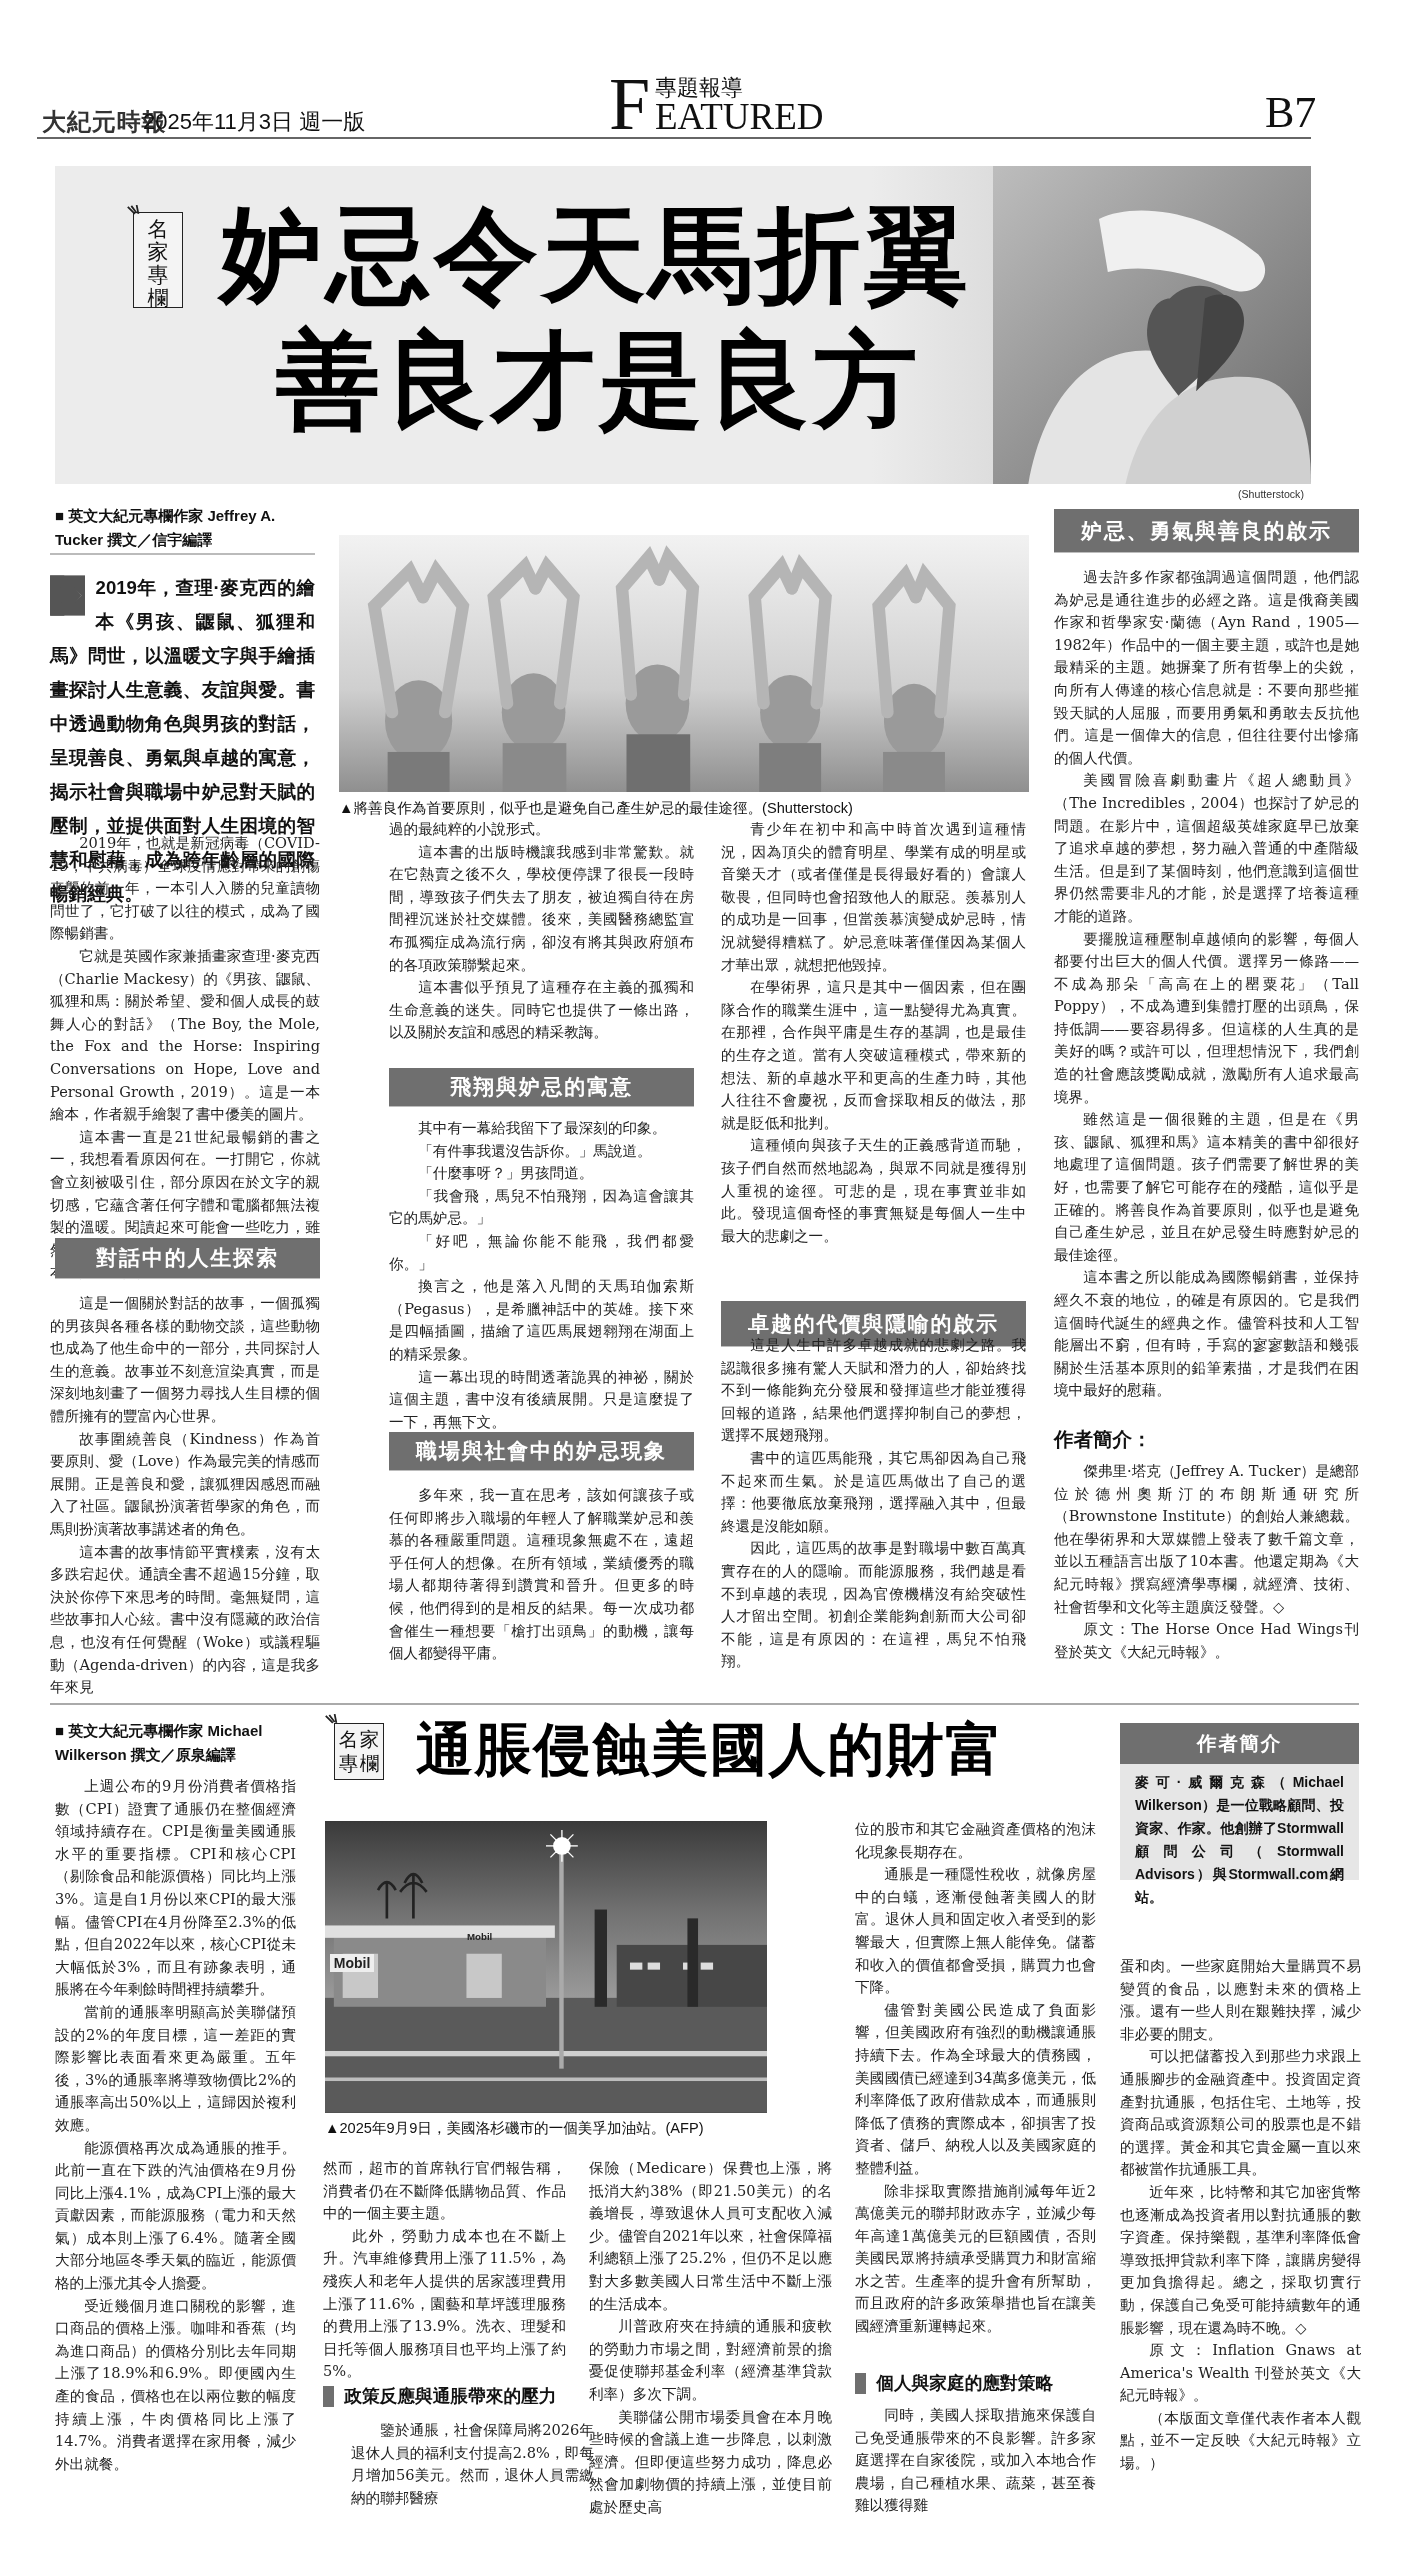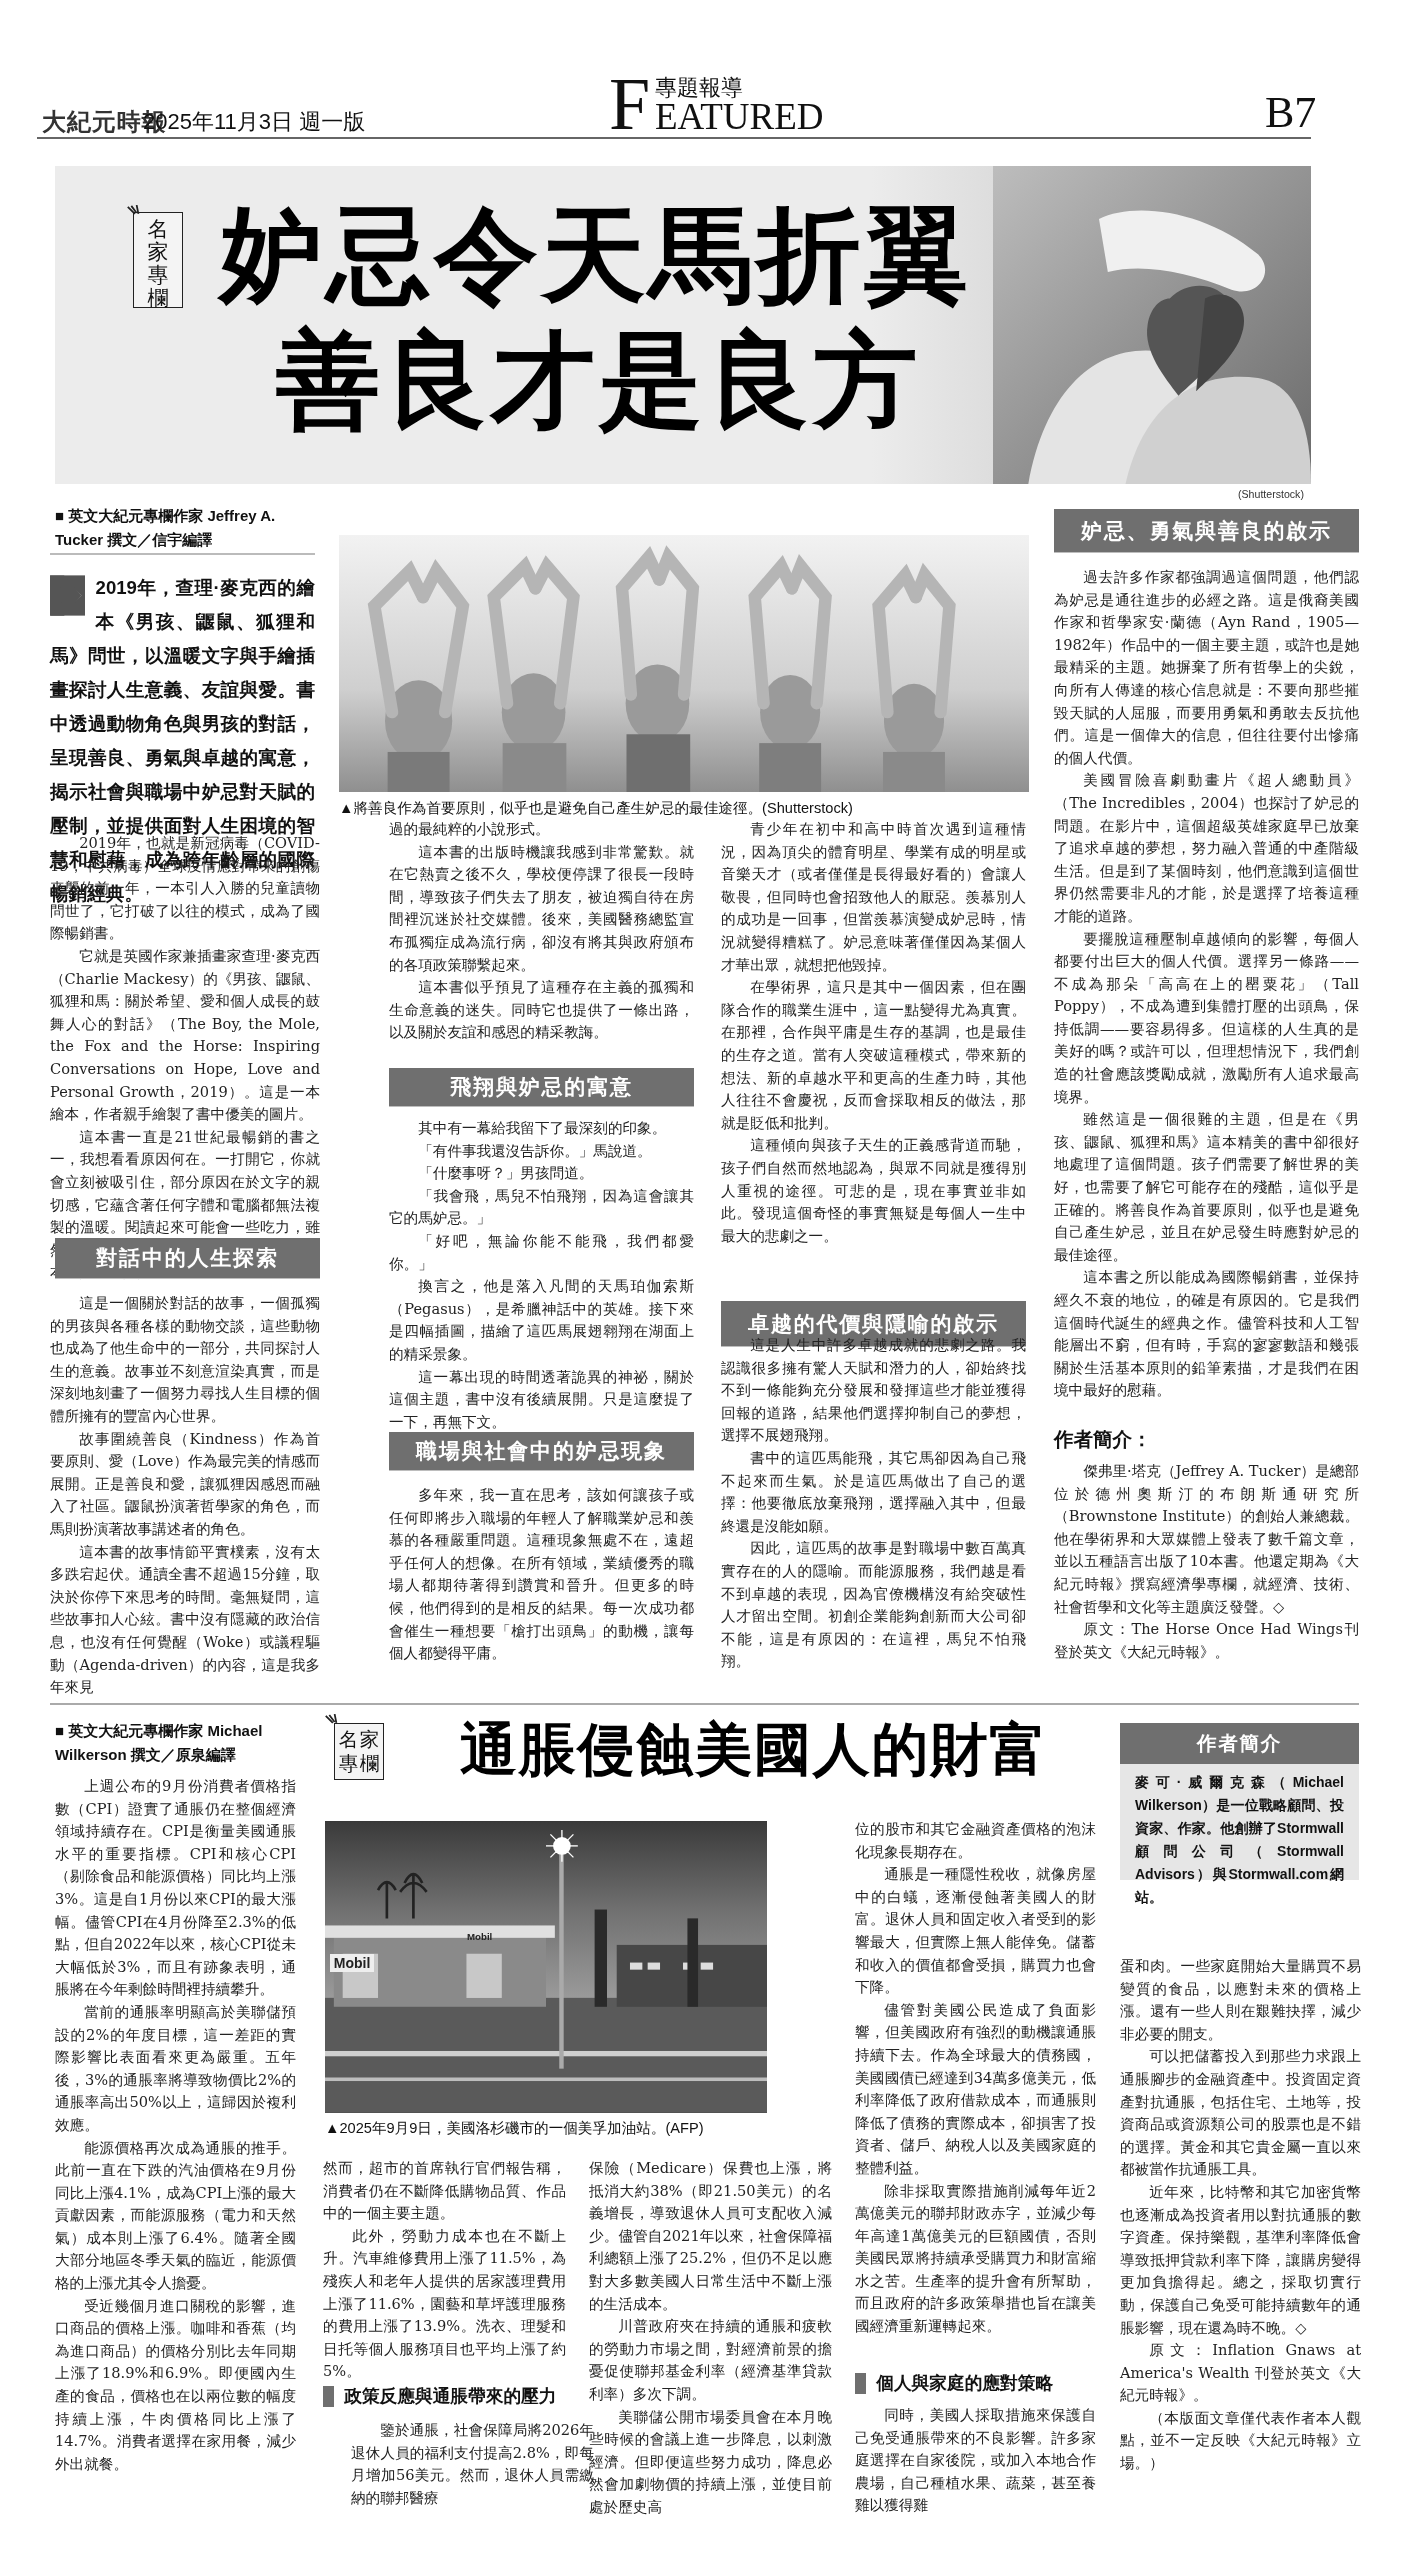--- a/index.html
+++ b/index.html
@@ -47,21 +47,21 @@
 
   
   .bar-head { position: absolute; font-family: "Liberation Sans", sans-serif; font-weight: bold; font-size: 17.7px; color: #111; display: flex; align-items: center; }
   .bar-head .bar { width: 10.6px; height: 21px; background: #6f6f6f; margin-right: 10.6px; }
 
   .author-head { position: absolute; font-family: "Liberation Sans", sans-serif; font-weight: bold; font-size: 19.5px; color: #111; }
 
   .divider { position: absolute; height: 1.8px; background: #aaa; }
 
   
-  .bottom-title { position: absolute; font-family: "Liberation Sans", sans-serif; font-weight: bold; color: #000; white-space: nowrap; letter-spacing: 1.8px; margin-left: 44px; }
+  .bottom-title { position: absolute; font-family: "Liberation Sans", sans-serif; font-weight: bold; color: #000; white-space: nowrap; letter-spacing: 1.8px; }
 
   .bio-box { position: absolute; background: #e6e6e6; }
   .bio-head { position: absolute; background: #6f6f6f; color: #fff; font-family: "Liberation Sans", sans-serif; font-weight: bold; font-size: 19.5px; display: flex; align-items: center; justify-content: center; letter-spacing: 1.8px; }
   .bio-text { position: absolute; font-family: "Liberation Sans", sans-serif; font-weight: bold; font-size: 14px; line-height: 23px; color: #111; text-align: justify; }
 </style>
 </head>
 <body>
 
 <div>
   <div class="paper-name">大紀元時報</div>

